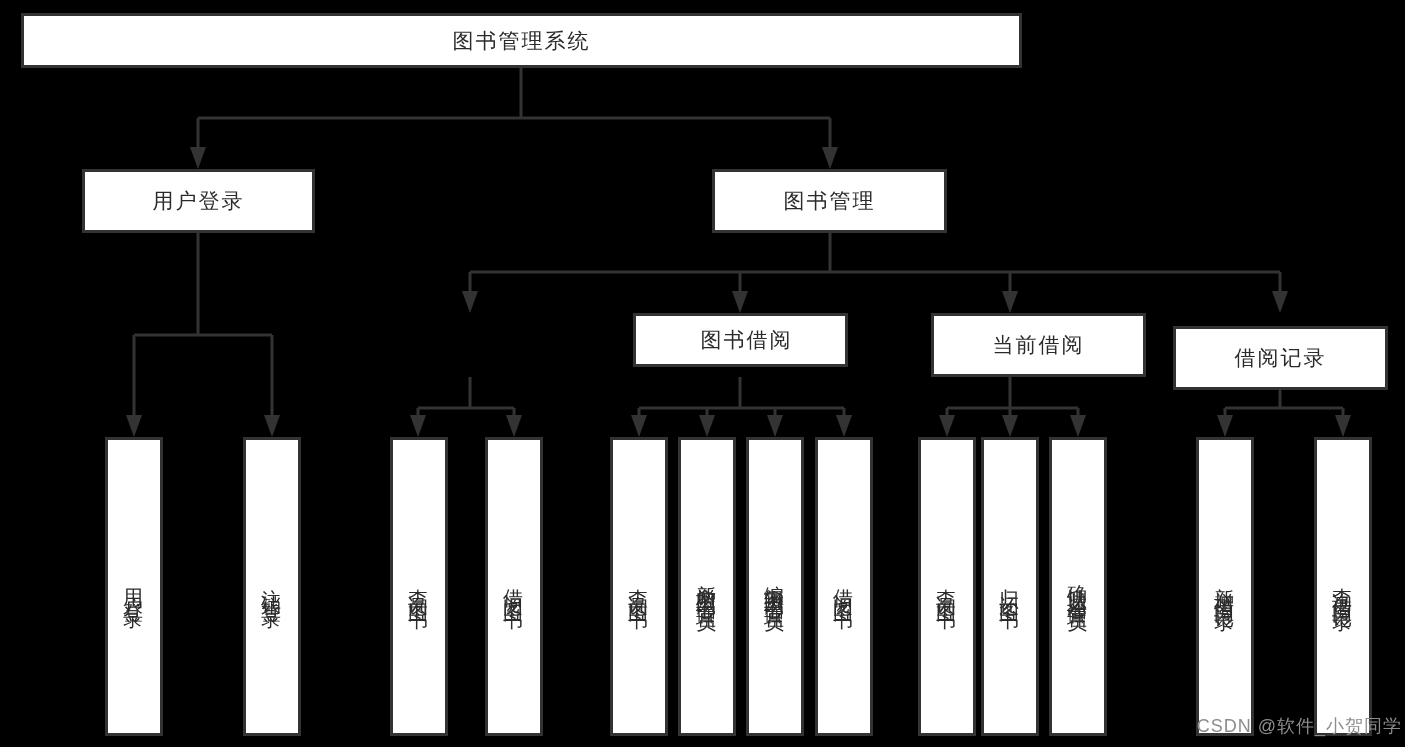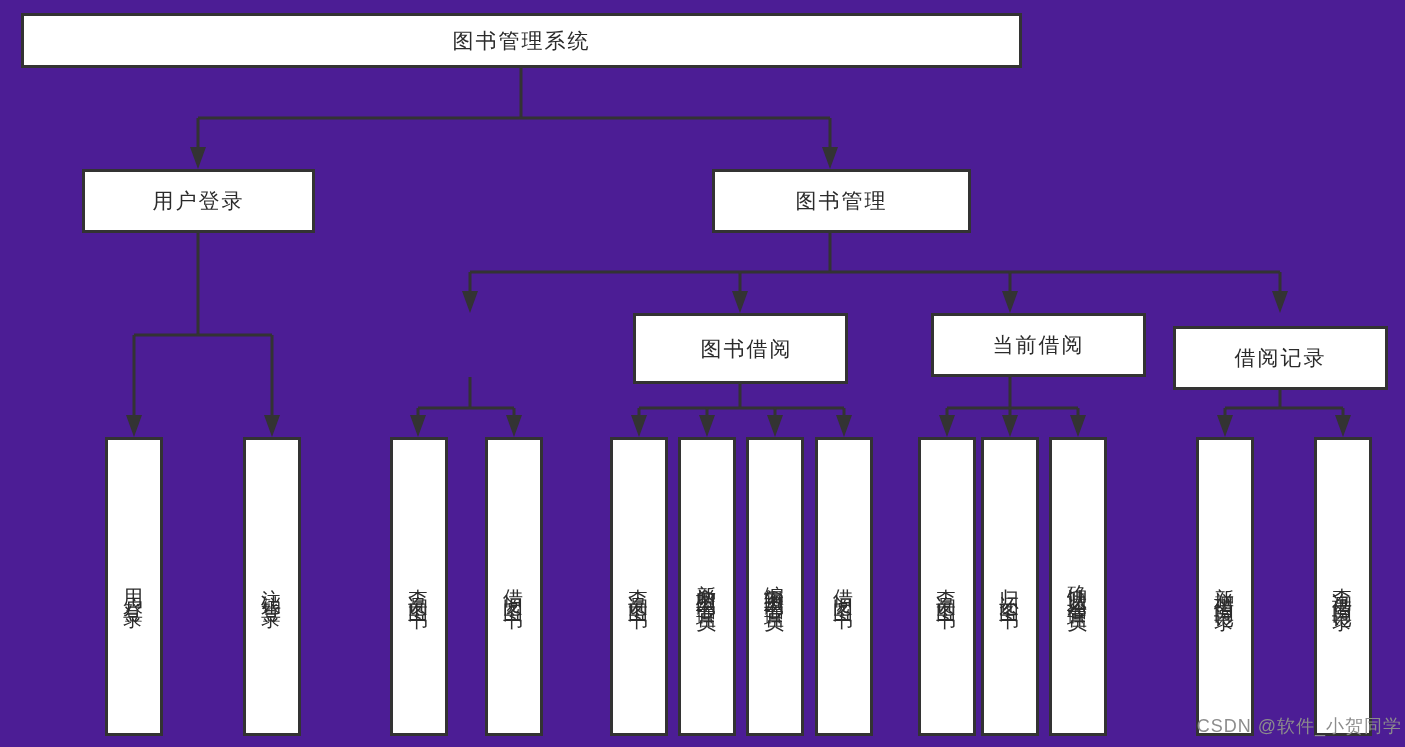--- a/index.html
+++ b/index.html
@@ -1,20 +1,20 @@
 <!DOCTYPE html>
 <html><head>
 <meta charset="utf-8">
 <style>
   html, body { margin: 0; padding: 0; background: #ffffff; }
   #stage {
     position: relative;
     width: 1405px;
     height: 747px;
-    background: #4c1d95;
+    background: #000000;
     font-family: "Liberation Sans", "DejaVu Sans", sans-serif;
     overflow: hidden;
   }
   #connectors {
     position: absolute;
     left: 0; top: 0;
     width: 1405px; height: 747px;
   }
   .node {
     position: absolute;
@@ -33,24 +33,24 @@
     writing-mode: vertical-rl;
     text-orientation: mixed;
     font-size: 20px;
     letter-spacing: 7px;
     white-space: normal;
   }
   
   .n-root   { left: 21px;   top: 13px;  width: 1001px; height: 55px; }
   
   .n-login  { left: 82px;   top: 169px; width: 233px;  height: 64px; }
-  .n-mgmt   { left: 712px;  top: 169px; width: 259px;  height: 64px; }
+  .n-mgmt   { left: 712px;  top: 169px; width: 235px;  height: 64px; }
   
   .n-nb     { left: 363px;  top: 313px; width: 215px;  height: 64px; }
-  .n-bb     { left: 633px;  top: 313px; width: 215px;  height: 71px; padding-left: 12px; }
+  .n-bb     { left: 633px;  top: 313px; width: 215px;  height: 54px; padding-left: 12px; }
   .n-cb     { left: 903px;  top: 313px; width: 215px;  height: 64px; margin-left: 28px; }
   .n-rec    { left: 1173px; top: 326px; width: 215px;  height: 64px; }
   
   .leaf     { top: 437px; height: 299px; width: 58px; }
   .l-1  { left: 105px; }
   .l-2  { left: 243px; }
   .l-3  { left: 390px; }
   .l-4  { left: 485px; }
   .l-5  { left: 610px; }
   .l-6  { left: 678px; letter-spacing: 4px; }

